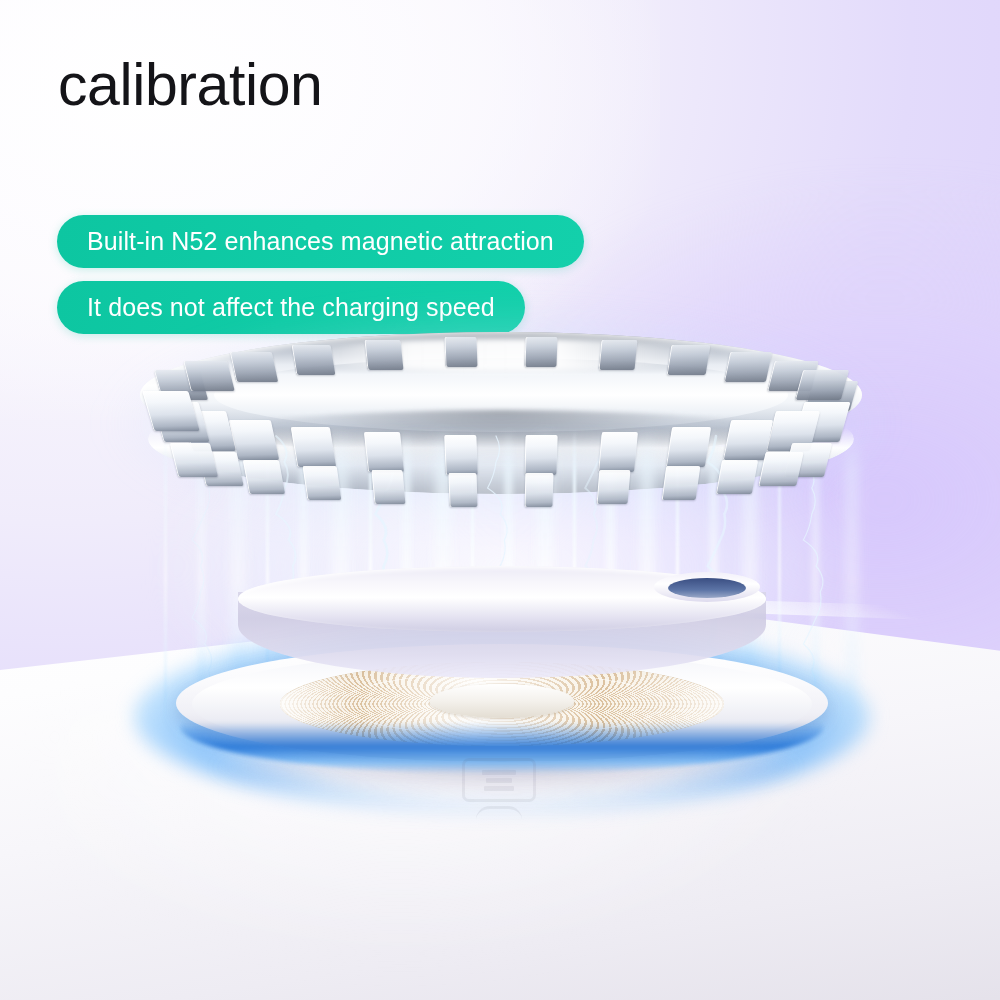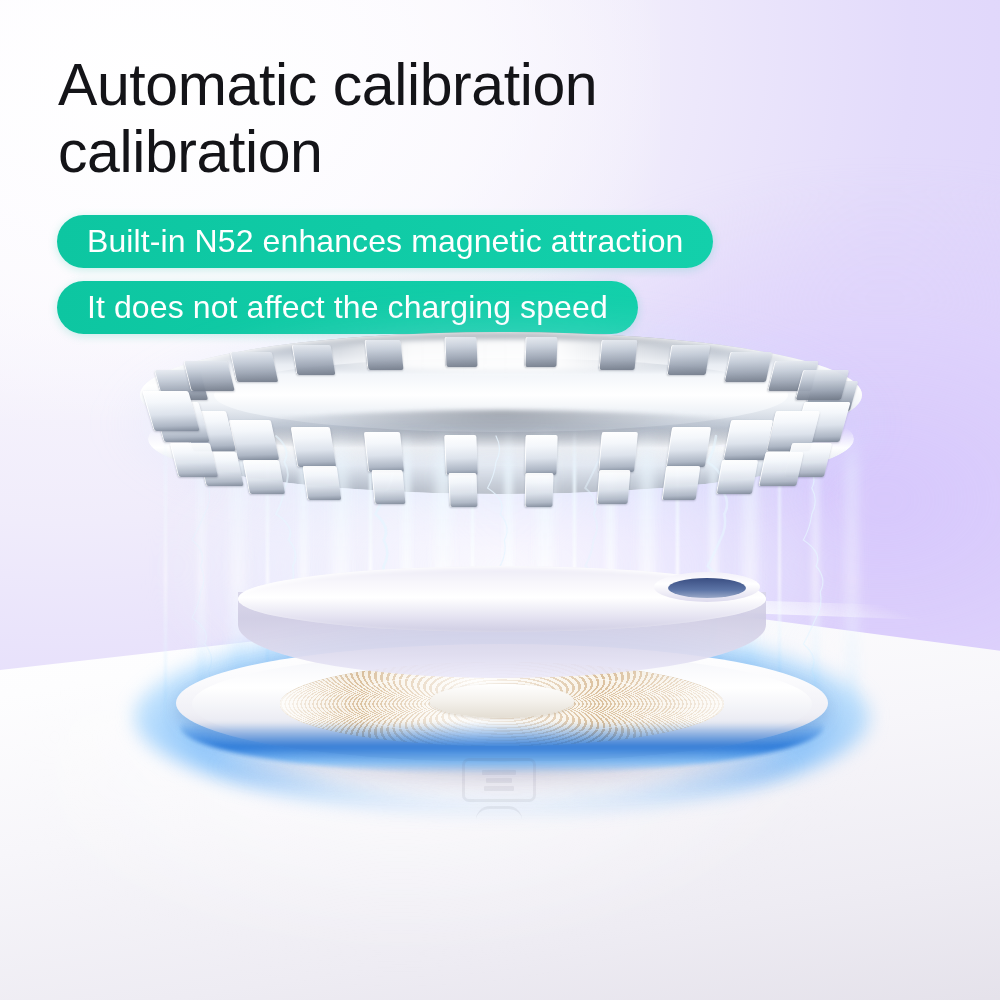--- a/index.html
+++ b/index.html
@@ -111,21 +111,21 @@
     display:flex; flex-direction:column;
     gap:13px; align-items:flex-start;
   }
   .badge {
     display:inline-flex; align-items:center;
     height:53px;
     padding:0 30px;
     border-radius:27px;
     background: linear-gradient(100deg, #0dc6a1 0%, #10cba6 48%, #13d0ab 100%);
     color:#ffffff;
-    font-size:32px;
+    font-size:25px;
     letter-spacing:.1px;
     white-space:nowrap;
     box-shadow: 0 2px 10px rgba(13,190,155,.22);
   }
 
   
   .magnet-ring {
     position:absolute;
     left:140px; top:332px;
     width:722px; height:160px;
@@ -337,21 +337,20 @@
     <div class="wash-topleft"></div>
     <div class="wash-right"></div>
   </div>
 
   <div class="table-surface"></div>
   <div class="table-edge-left"></div>
   <div class="table-edge-right"></div>
   <div class="table-sheen"></div>
 
   <h1 class="headline">
-    <span class="hl-line">Automatic calibration</span>
     <span class="hl-line">calibration</span>
   </h1>
 
   <div class="badges">
     <div class="badge">Built-in N52 enhances magnetic attraction</div>
     <div class="badge">It does not affect the charging speed</div>
   </div>
 
   <div class="magnet-ring">
     <div class="ring-glow-top"></div>

